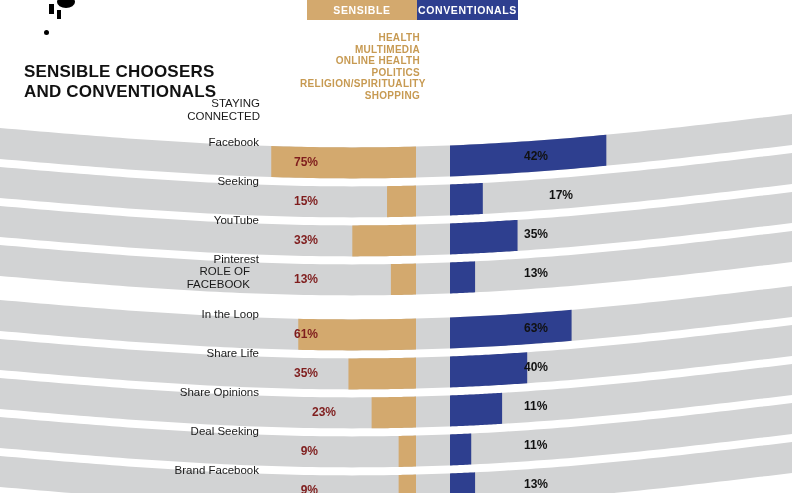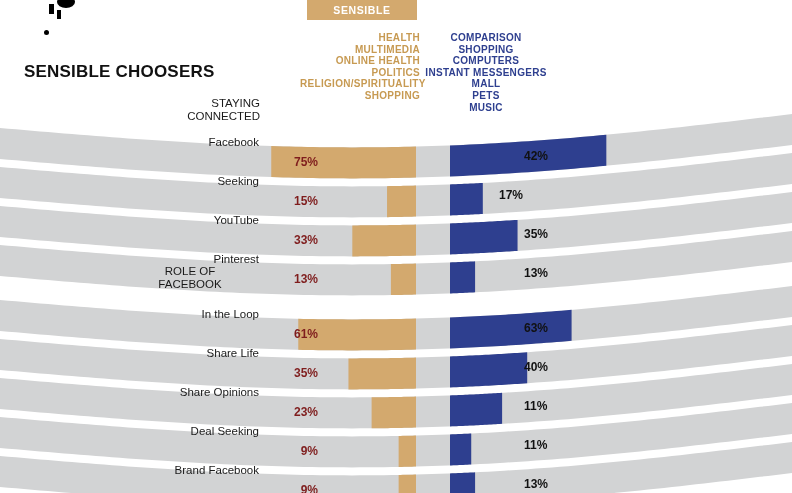--- a/index.html
+++ b/index.html
@@ -64,43 +64,37 @@
 
   <div>
     <div class="speck" style="left:57px;top:-4px;width:18px;height:12px;border-radius:50%;"></div>
     <div class="speck" style="left:49px;top:4px;width:5px;height:10px;"></div>
     <div class="speck" style="left:57px;top:10px;width:4px;height:9px;"></div>
     <div class="speck" style="left:44px;top:30px;width:5px;height:5px;border-radius:50%;"></div>
   </div>
 
   <div class="legend">
     <div class="pill-tan">SENSIBLE CHOOSERS</div>
+    <div class="pill-navy">CONVENTIONALS</div>
   </div>
 
   <div class="keywords">
     <div class="kwcol tan">
       <div>HEALTH</div>
       <div>MULTIMEDIA</div>
       <div>ONLINE HEALTH</div>
       <div>POLITICS</div>
       <div>RELIGION/SPIRITUALITY</div>
       <div>SHOPPING</div>
     </div>
-    <div class="kwcol navy">
-      <div>COMPARISON SHOPPING</div>
-      <div>COMPUTERS</div>
-      <div>INSTANT MESSENGERS</div>
-      <div>MALL</div>
-      <div>PETS</div>
-      <div>MUSIC</div>
-    </div>
   </div>
 
   <div class="maintitle">
       <div>SENSIBLE CHOOSERS</div>
+      <div>AND CONVENTIONALS</div>
     </div>
 
   <svg class="bands" width="792" height="493">
     <defs>
       <clipPath id="clipall">
           <rect x="0" y="0" width="792" height="493"></rect>
         </clipPath>
     </defs>
     <g id="bandlayer" clip-path="url(#clipall)">
         <path d="M0,128.00 L8,128.68 L16,129.37 L24,130.05 L32,130.73 L40,131.40 L48,132.07 L56,132.74 L64,133.40 L72,134.05 L80,134.70 L88,135.34 L96,135.97 L104,136.59 L112,137.19 L120,137.79 L128,138.38 L136,138.95 L144,139.51 L152,140.06 L160,140.59 L168,141.10 L176,141.60 L184,142.08 L192,142.55 L200,142.99 L208,143.42 L216,143.83 L224,144.22 L232,144.59 L240,144.94 L248,145.26 L256,145.57 L264,145.85 L272,146.11 L280,146.35 L288,146.56 L296,146.75 L304,146.91 L312,147.05 L320,147.17 L328,147.26 L336,147.33 L344,147.37 L352,147.38 L360,147.37 L368,147.33 L376,147.27 L384,147.18 L392,147.07 L400,146.93 L408,146.76 L416,146.56 L424,146.34 L432,146.10 L440,145.83 L448,145.53 L456,145.21 L464,144.86 L472,144.48 L480,144.09 L488,143.66 L496,143.21 L504,142.74 L512,142.25 L520,141.73 L528,141.18 L536,140.62 L544,140.03 L552,139.42 L560,138.79 L568,138.14 L576,137.47 L584,136.78 L592,136.07 L600,135.34 L608,134.59 L616,133.82 L624,133.04 L632,132.24 L640,131.43 L648,130.60 L656,129.76 L664,128.90 L672,128.04 L680,127.15 L688,126.26 L696,125.36 L704,124.45 L712,123.53 L720,122.60 L728,121.66 L736,120.72 L744,119.77 L752,118.82 L760,117.86 L768,116.90 L776,115.93 L784,114.97 L792,114.00 L792,145.00 L784,145.97 L776,146.93 L768,147.90 L760,148.86 L752,149.82 L744,150.77 L736,151.72 L728,152.66 L720,153.60 L712,154.53 L704,155.45 L696,156.36 L688,157.26 L680,158.15 L672,159.04 L664,159.90 L656,160.76 L648,161.60 L640,162.43 L632,163.24 L624,164.04 L616,164.82 L608,165.59 L600,166.34 L592,167.07 L584,167.78 L576,168.47 L568,169.14 L560,169.79 L552,170.42 L544,171.03 L536,171.62 L528,172.18 L520,172.73 L512,173.25 L504,173.74 L496,174.21 L488,174.66 L480,175.09 L472,175.48 L464,175.86 L456,176.21 L448,176.53 L440,176.83 L432,177.10 L424,177.34 L416,177.56 L408,177.76 L400,177.93 L392,178.07 L384,178.18 L376,178.27 L368,178.33 L360,178.37 L352,178.38 L344,178.37 L336,178.33 L328,178.26 L320,178.17 L312,178.05 L304,177.91 L296,177.75 L288,177.56 L280,177.35 L272,177.11 L264,176.85 L256,176.57 L248,176.26 L240,175.94 L232,175.59 L224,175.22 L216,174.83 L208,174.42 L200,173.99 L192,173.55 L184,173.08 L176,172.60 L168,172.10 L160,171.59 L152,171.06 L144,170.51 L136,169.95 L128,169.38 L120,168.79 L112,168.19 L104,167.59 L96,166.97 L88,166.34 L80,165.70 L72,165.05 L64,164.40 L56,163.74 L48,163.07 L40,162.40 L32,161.73 L24,161.05 L16,160.37 L8,159.68 L0,159.00 Z" fill="#d2d3d4"></path>
@@ -131,44 +125,44 @@
         <path d="M398.63,474.95 L400.63,474.91 L402.63,474.87 L404.63,474.83 L406.63,474.79 L408.63,474.74 L410.63,474.70 L412.63,474.65 L414.63,474.60 L416.00,474.56 L416.00,505.56 L414.00,505.62 L412.00,505.66 L410.00,505.71 L408.00,505.76 L406.00,505.80 L404.00,505.85 L402.00,505.89 L400.00,505.93 L398.63,505.95 Z" fill="#d3a96e"></path>
         <path d="M450.00,473.45 L452.00,473.37 L454.00,473.29 L456.00,473.21 L458.00,473.12 L460.00,473.04 L462.00,472.95 L464.00,472.86 L466.00,472.77 L468.00,472.67 L470.00,472.58 L472.00,472.48 L474.00,472.39 L475.09,472.33 L475.09,503.33 L473.09,503.43 L471.09,503.53 L469.09,503.62 L467.09,503.72 L465.09,503.81 L463.09,503.90 L461.09,503.99 L459.09,504.07 L457.09,504.16 L455.09,504.24 L453.09,504.33 L451.09,504.41 L450.00,504.45 Z" fill="#2e3f8f"></path>
       </g>
   </svg>
 
   <div id="textlayer">
       <div class="sectlabel" style="left: 140px; top: 97px; width: 120px;">
         <div>STAYING</div>
         <div>CONNECTED</div>
       </div>
-      <div class="sectlabel" style="left: 130px; top: 265px; width: 120px; text-align: center;">
+      <div class="sectlabel" style="left: 130px; top: 265px; width: 120px;">
         <div>ROLE OF</div>
         <div>FACEBOOK</div>
       </div>
       <div class="rowlabel" style="left: 120px; top: 135.922px; width: 139px;">Facebook</div>
       <div class="pctL" style="left: 276px; top: 155.335px; width: 42px;">75%</div>
       <div class="pctR" style="left: 524px; top: 148.827px; width: 46px;">42%</div>
       <div class="rowlabel" style="left: 120px; top: 174.922px; width: 139px;">Seeking</div>
       <div class="pctL" style="left: 276px; top: 194.335px; width: 42px;">15%</div>
-      <div class="pctR" style="left: 499px; top: 187.827px; width: 46px;">17%</div>
+      <div class="pctR" style="left: 549px; top: 187.827px; width: 46px;">17%</div>
       <div class="rowlabel" style="left: 120px; top: 213.922px; width: 139px;">YouTube</div>
       <div class="pctL" style="left: 276px; top: 233.335px; width: 42px;">33%</div>
       <div class="pctR" style="left: 524px; top: 226.827px; width: 46px;">35%</div>
       <div class="rowlabel" style="left: 120px; top: 252.922px; width: 139px;">Pinterest</div>
       <div class="pctL" style="left: 276px; top: 272.335px; width: 42px;">13%</div>
       <div class="pctR" style="left: 524px; top: 265.827px; width: 46px;">13%</div>
       <div class="rowlabel" style="left: 120px; top: 307.922px; width: 139px;">In the Loop</div>
       <div class="pctL" style="left: 276px; top: 327.335px; width: 42px;">61%</div>
       <div class="pctR" style="left: 524px; top: 320.827px; width: 46px;">63%</div>
       <div class="rowlabel" style="left: 120px; top: 346.922px; width: 139px;">Share Life</div>
       <div class="pctL" style="left: 276px; top: 366.335px; width: 42px;">35%</div>
       <div class="pctR" style="left: 524px; top: 359.827px; width: 46px;">40%</div>
       <div class="rowlabel" style="left: 120px; top: 385.922px; width: 139px;">Share Opinions</div>
-      <div class="pctL" style="left: 276px; top: 405.335px; width: 42px;">23%</div>
+      <div class="pctL" style="left: 294px; top: 405.335px; width: 42px;">23%</div>
       <div class="pctR" style="left: 524px; top: 398.827px; width: 46px;">11%</div>
       <div class="rowlabel" style="left: 120px; top: 424.922px; width: 139px;">Deal Seeking</div>
       <div class="pctL" style="left: 276px; top: 444.335px; width: 42px;">9%</div>
       <div class="pctR" style="left: 524px; top: 437.827px; width: 46px;">11%</div>
       <div class="rowlabel" style="left: 120px; top: 463.922px; width: 139px;">Brand Facebook</div>
       <div class="pctL" style="left: 276px; top: 483.335px; width: 42px;">9%</div>
       <div class="pctR" style="left: 524px; top: 476.827px; width: 46px;">13%</div>
     </div>
 
 </div>

